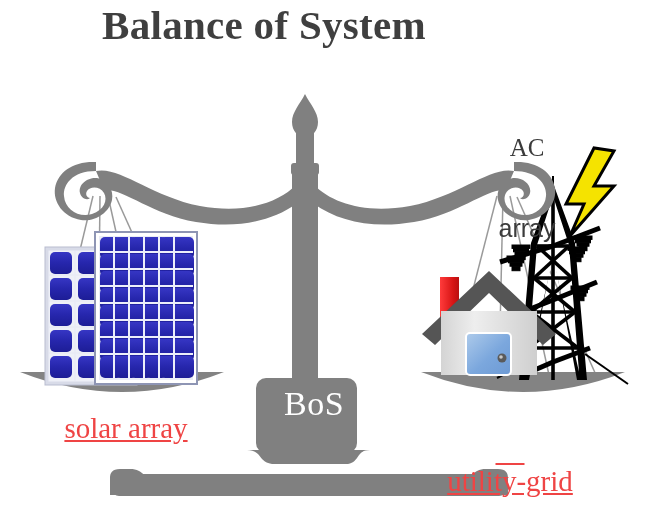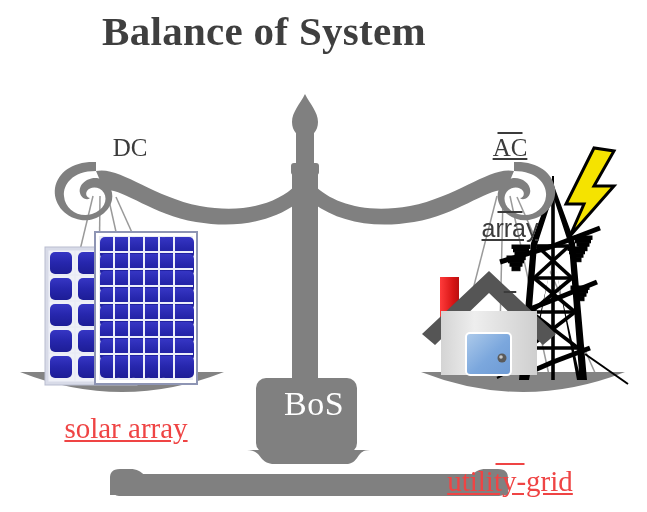--- a/index.html
+++ b/index.html
@@ -30,42 +30,42 @@
   .txt {
     position: absolute;
     text-align: center;
     color: #444444;
     white-space: pre;
     line-height: 1.06;
     user-select: none;
   }
   #title {
     left: 0;
-    top: 10px;
+    top: 4px;
     width: 528px;
     font-family: "Liberation Serif", serif;
     font-weight: bold;
     font-size: 41px;
     letter-spacing: 0.3px;
     color: #3f3f3f;
   }
   .pan-head {
     font-size: 25px;
     color: #3b3b3b;
   }
   .pan-head .serifline {
     font-family: "Liberation Serif", serif;
     display: block;
   }
   .pan-head .sansline {
     font-family: "Liberation Sans", sans-serif;
     display: block;
   }
   #dc-label { left: 30px; top: 82px; width: 200px; }
-  #ac-label { left: 420px; top: 82px; width: 180px; text-decoration: underline; }
+  #ac-label { left: 437px; top: 82px; width: 180px; }
 
   .pan-foot {
     font-family: "Liberation Serif", serif;
     font-size: 29px;
     color: #ef4444;
     text-decoration: underline;
   }
   #solar-caption   { left: 18px;  top: 413px; width: 216px; }
   #grid-caption    { left: 395px; top: 405px; width: 230px; }
   #grid-caption span { display: block; text-align: center; }
@@ -398,21 +398,20 @@
                L 110 478
                C 110 473 112 469 120 469 Z"></path>
       <rect x="112" y="474" width="394" height="22" rx="7" ry="7"></rect>
     </g>
 
   </svg>
 
   <div class="txt" id="title">Balance of System</div>
 
   <div class="txt pan-head" id="dc-label">
-    <span class="serifline">DC</span>
   </div>
 
   <div class="txt pan-head" id="ac-label">
     <span class="serifline">AC</span>
     <span class="sansline">array</span>
   </div>
 
   <div class="txt pan-foot" id="solar-caption">solar array</div>
 
   <div class="txt pan-foot" id="grid-caption">

